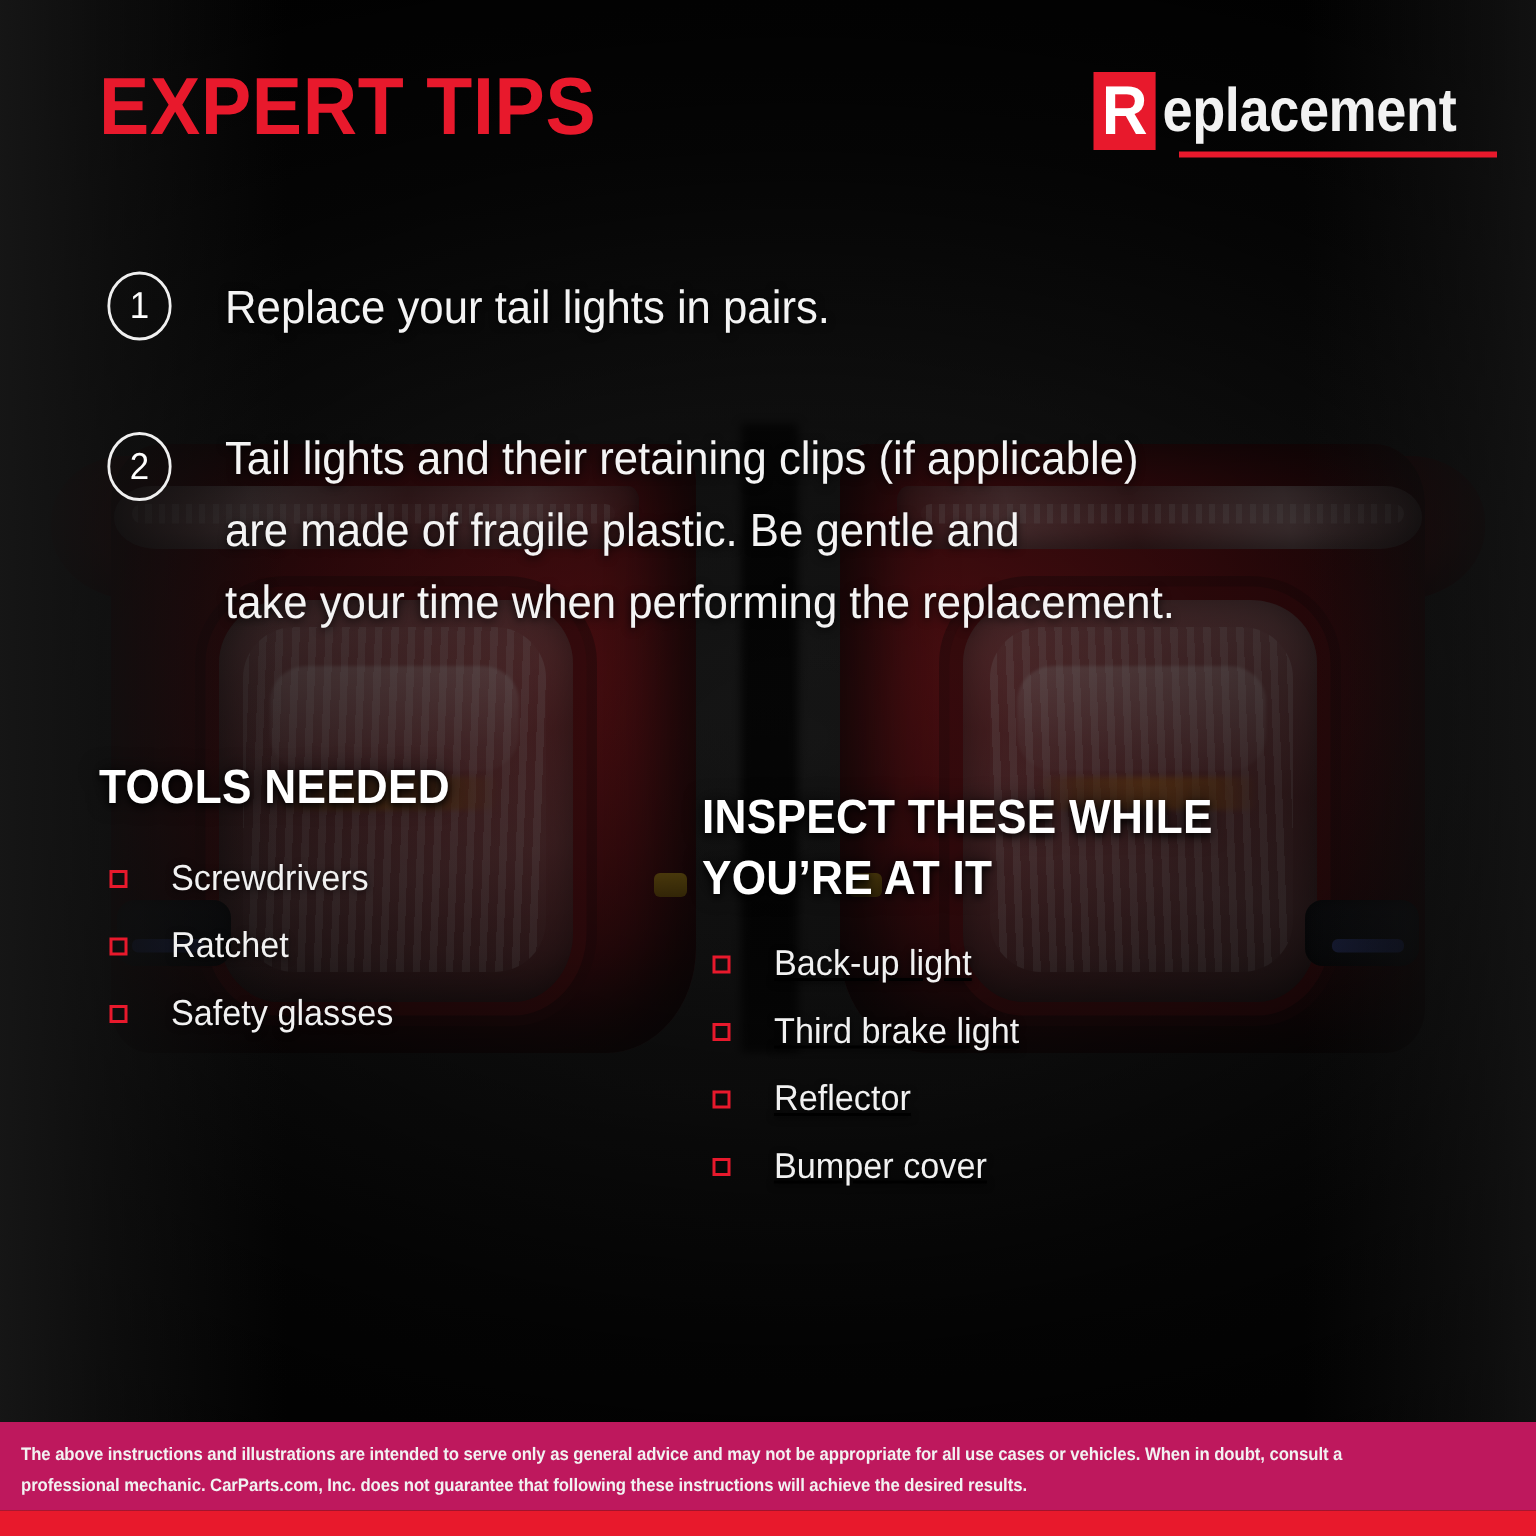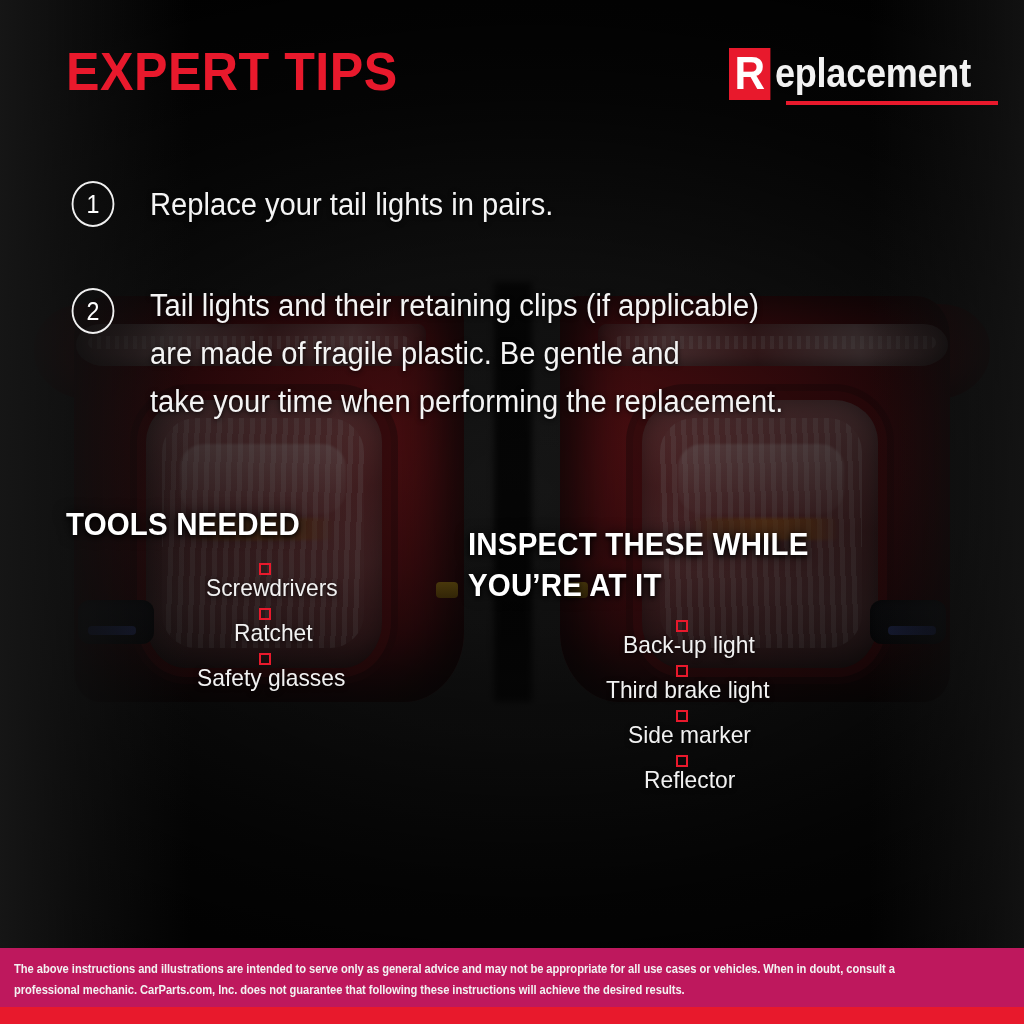--- a/index.html
+++ b/index.html
@@ -168,22 +168,22 @@
   .col{position:absolute;}
   .col-left{left:66px;top:504px;width:390px;}
   .col-right{left:468px;top:524px;width:420px;}
   .col-head{
     color:#ffffff;font-weight:bold;font-size:32px;line-height:41px;
     letter-spacing:.2px;transform:scaleX(.92);transform-origin:left top;
     text-shadow:0 0 14px rgba(0,0,0,.95), 0 2px 5px rgba(0,0,0,.95);
   }
   .col-head .ln{display:block;white-space:nowrap;}
   .list{margin-top:18px;}
-  .col-right .list{margin-top:14px;}
-  .item{display:flex;align-items:center;height:45px;flex-direction:column;}
+  .col-right .list{margin-top:14px;text-decoration:underline;}
+  .item{display:flex;align-items:center;height:45px;}
   .chk{
     width:12px;height:12px;border:2px solid #e8192c;box-sizing:border-box;
     flex:0 0 auto;margin-left:7px;
   }
   .item-label{
     margin-left:29px;color:#f1f1f1;font-size:24px;line-height:26px;font-weight:400;
     transform:scaleX(.95);transform-origin:left center;white-space:nowrap;
     text-shadow:0 1px 5px rgba(0,0,0,.8);
   }
 
@@ -292,25 +292,25 @@
         <div class="item">
           <span class="chk"></span>
           <span class="item-label">Back-up light</span>
         </div>
         <div class="item">
           <span class="chk"></span>
           <span class="item-label">Third brake light</span>
         </div>
         <div class="item">
           <span class="chk"></span>
-          <span class="item-label">Side marker</span>
-        </div>
-        <div class="item">
-          <span class="chk"></span>
           <span class="item-label">Reflector</span>
+        </div>
+        <div class="item">
+          <span class="chk"></span>
+          <span class="item-label">Bumper cover</span>
         </div>
       </div>
     </div>
 
     <div class="footer">
       <div class="footer-text">
         <span class="ln">The above instructions and illustrations are intended to serve only as general advice and may not be appropriate for all use cases or vehicles. When in doubt, consult a</span>
         <span class="ln">professional mechanic. CarParts.com, Inc. does not guarantee that following these instructions will achieve the desired results.</span>
       </div>
     </div>

